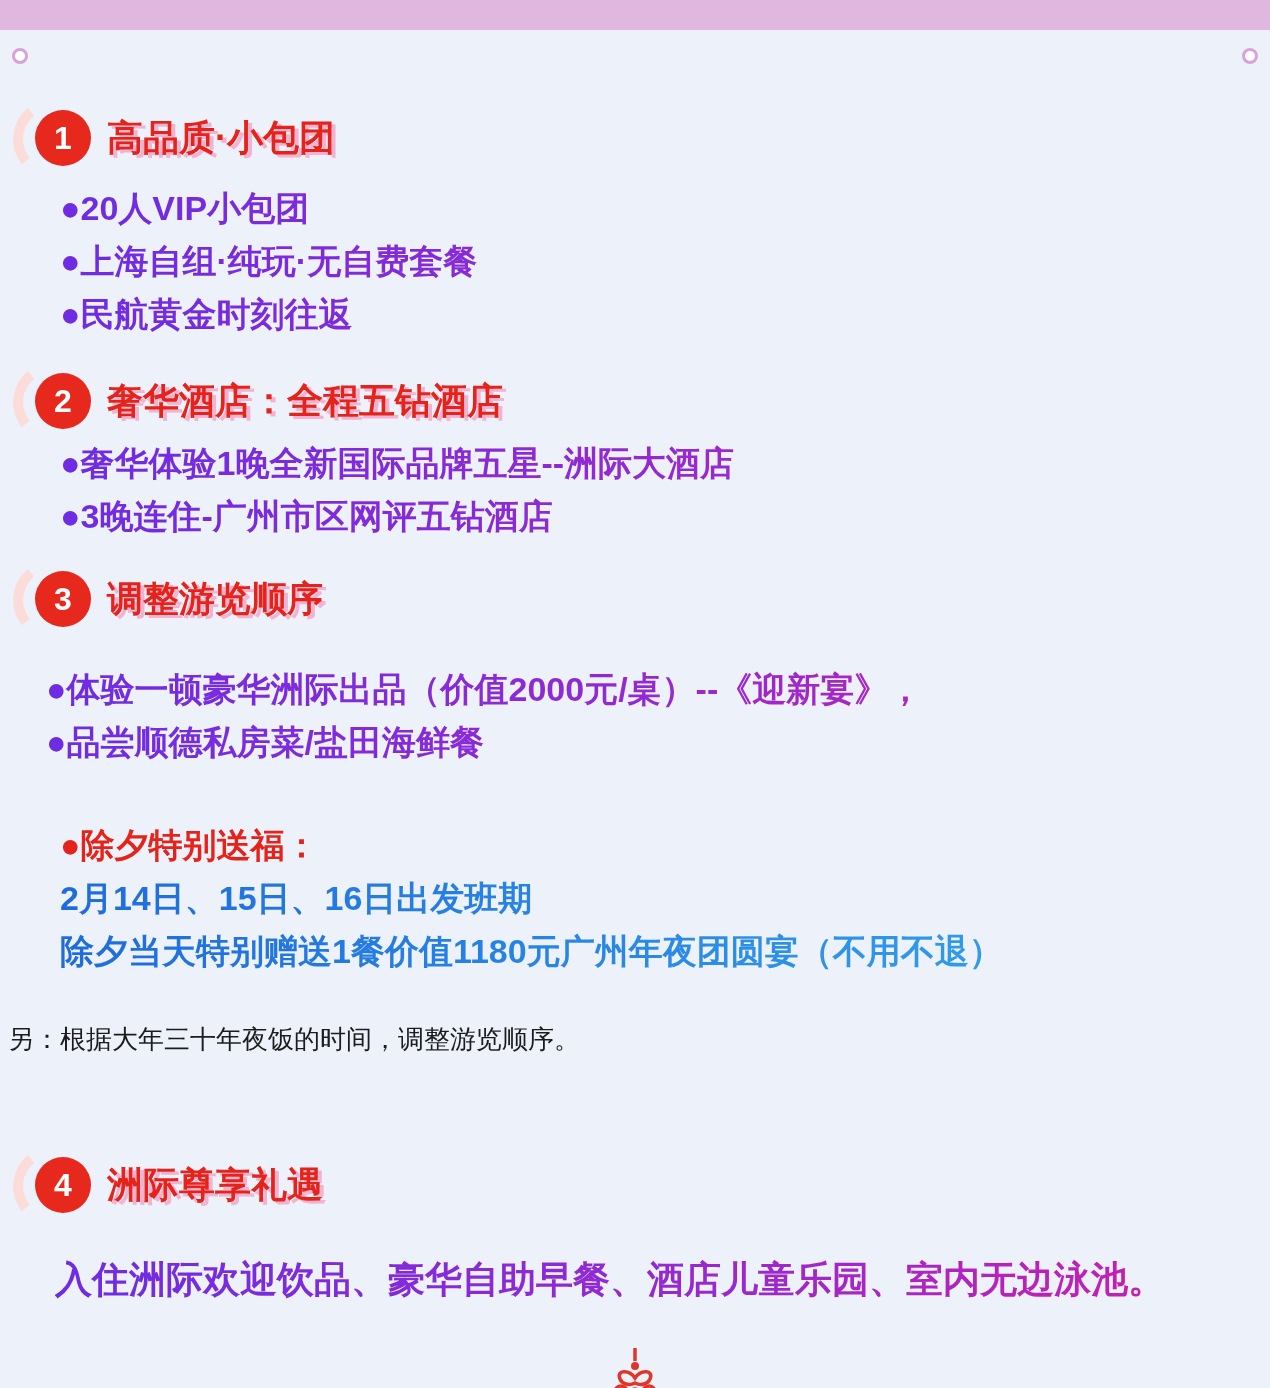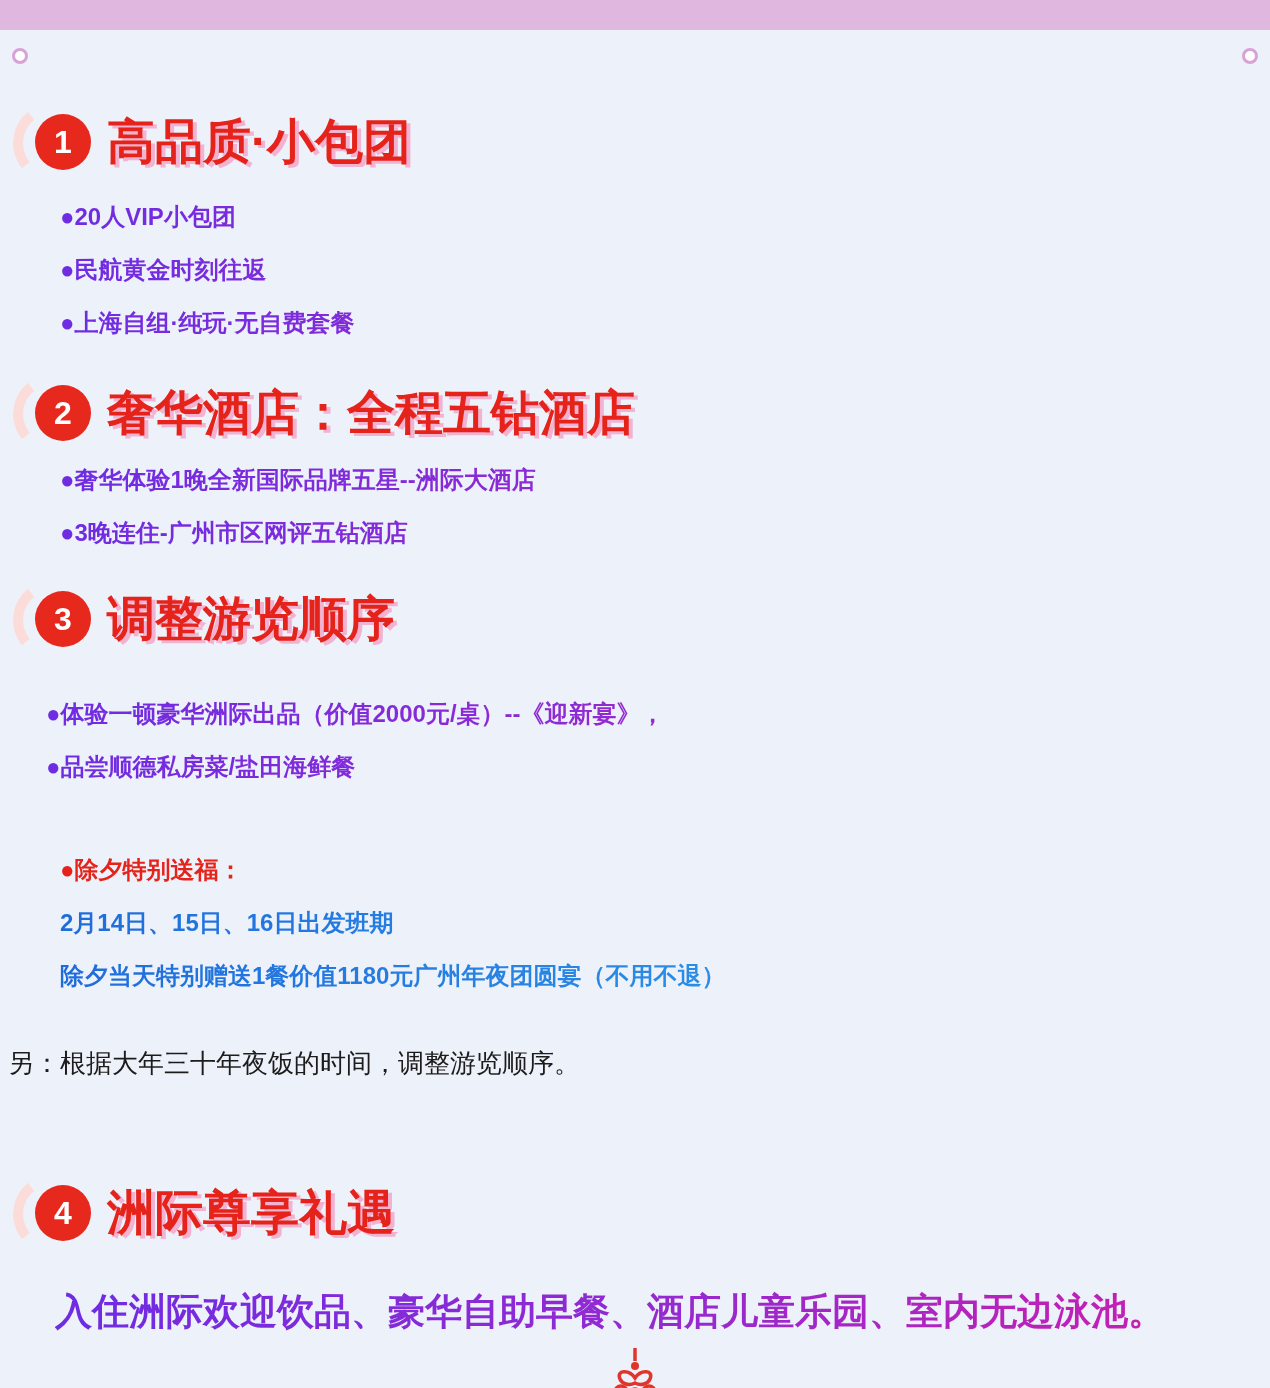--- a/index.html
+++ b/index.html
@@ -64,33 +64,33 @@
     height: 60px;
     border: 10px solid transparent;
     border-left-color: #fcdcd8;
     border-radius: 50%;
     transform: rotate(6deg);
     z-index: -1;
   }
 
   .sec-title {
     margin: 0 0 0 16px;
-    font-size: 48px;
+    font-size: 36px;
     font-weight: 700;
     color: #e6231a;
     text-shadow: 4px 3px 0 rgba(244, 128, 176, 0.55);
     white-space: nowrap;
   }
 
   .bullets { margin-left: 60px; }
 
   .line {
     margin: 0;
     width: 1155px;
-    font-size: 24px;
+    font-size: 34px;
     font-weight: 700;
     line-height: 53px;
     white-space: nowrap;
   }
 
   .grad-purple {
     background-image: linear-gradient(90deg, #6e2ce3 0%, #9729cf 55%, #c91fae 100%);
     -webkit-background-clip: text;
     background-clip: text;
     color: transparent;
@@ -150,22 +150,22 @@
 
   <section>
     <div class="sec-header mt-s1">
       <span class="badge">
         <span>1</span>
       </span>
       <h2 class="sec-title">高品质·小包团</h2>
     </div>
     <div class="bullets mt-s1b">
       <p class="line grad-purple">●20人VIP小包团</p>
+      <p class="line grad-purple">●上海自组·纯玩·无自费套餐</p>
       <p class="line grad-purple">●民航黄金时刻往返</p>
-      <p class="line grad-purple">●上海自组·纯玩·无自费套餐</p>
     </div>
   </section>
 
   <section>
     <div class="sec-header mt-s2">
       <span class="badge">
         <span>2</span>
       </span>
       <h2 class="sec-title">奢华酒店：全程五钻酒店</h2>
     </div>

